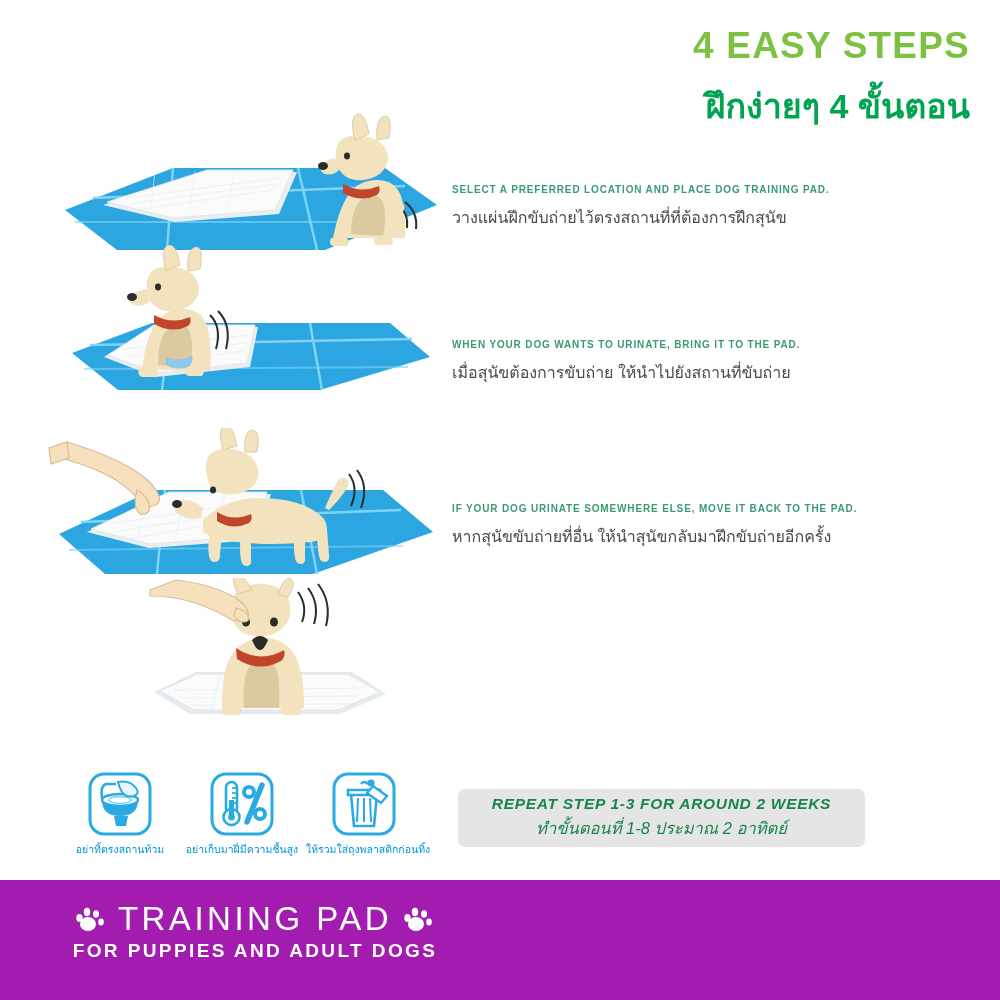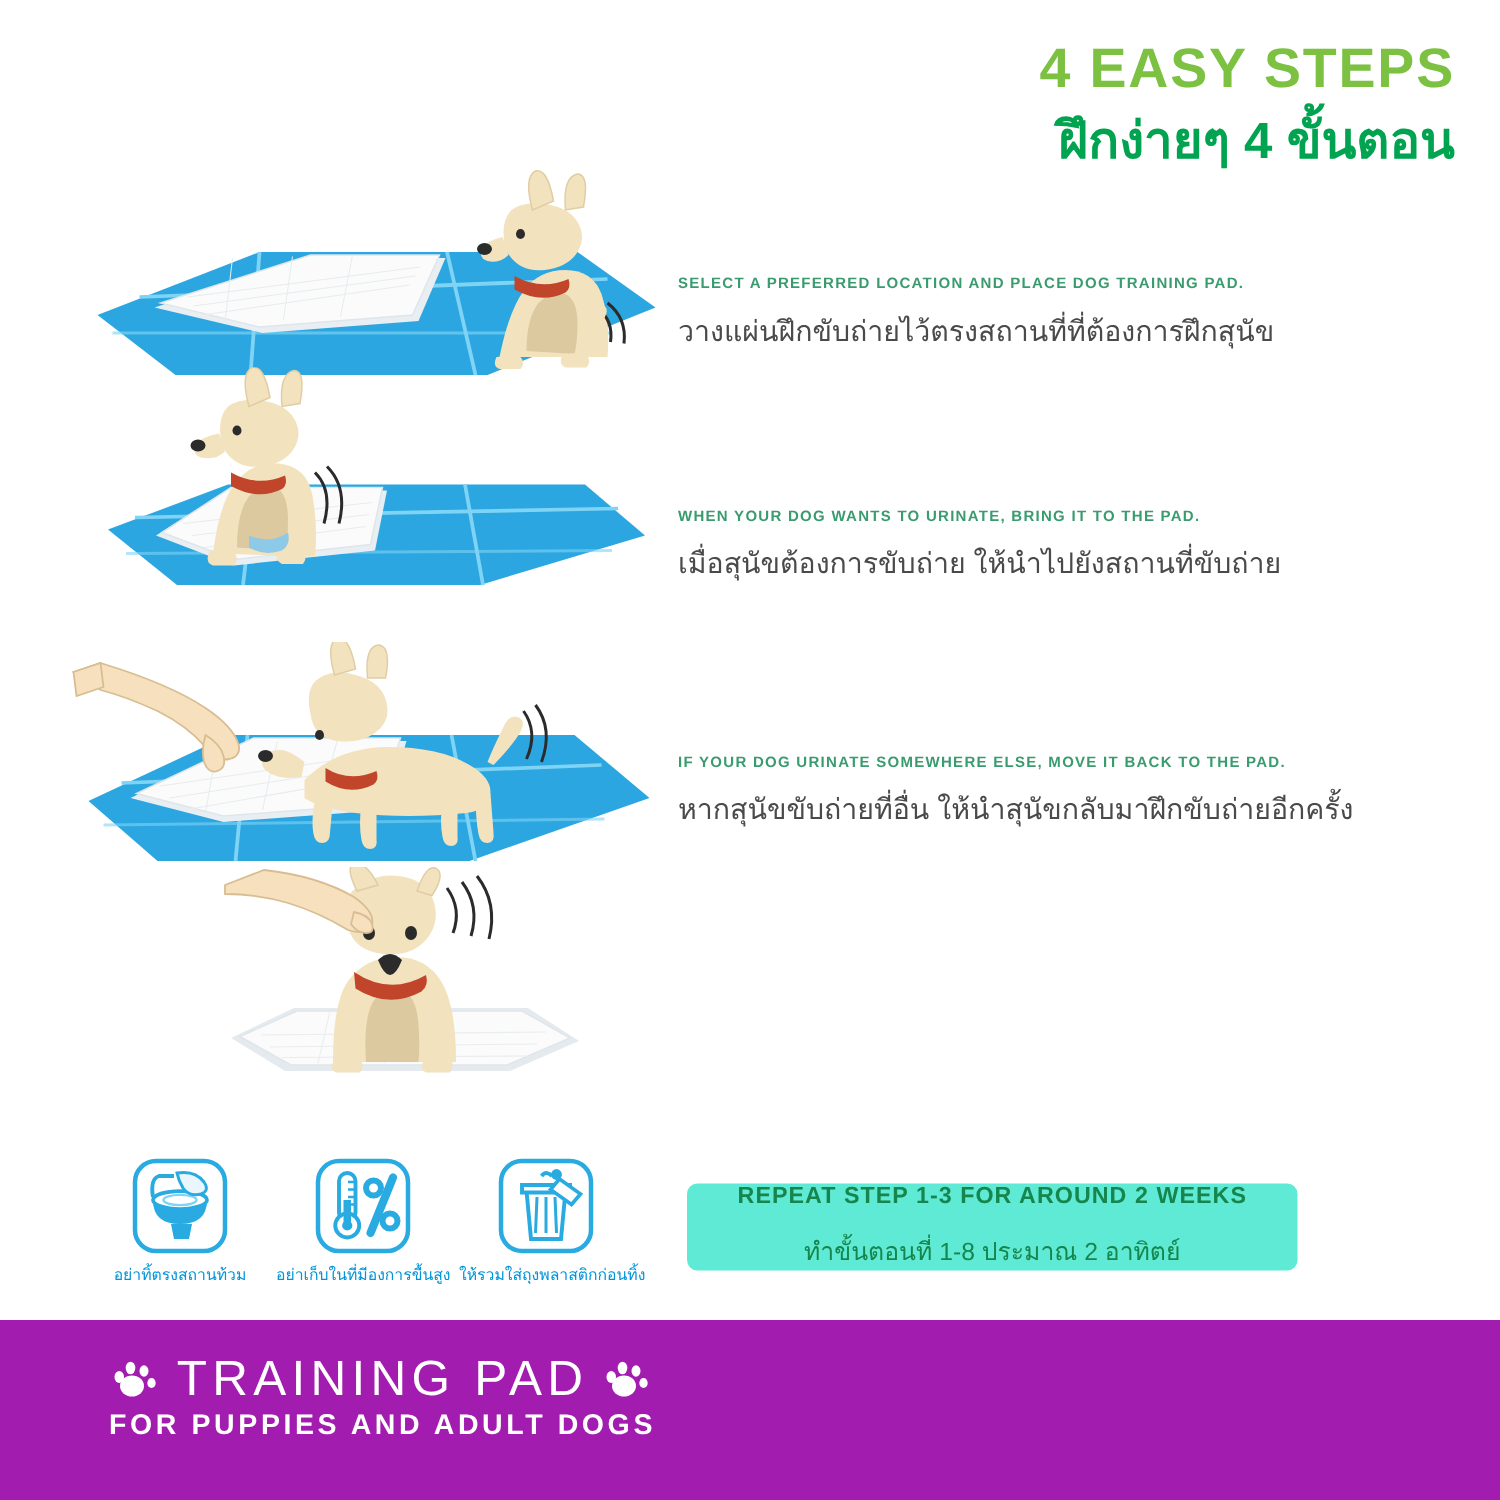--- a/index.html
+++ b/index.html
@@ -27,34 +27,34 @@
     font-weight: bold;
     letter-spacing: 1.2px;
     color: #7cc142;
     line-height: 1.06;
   }
   .header-th {
     font-size: 34px;
     font-weight: bold;
     color: #00a350;
     line-height: 1.25;
-    margin-top: 8px;
+    margin-top: 20px;
   }
 
   
   .step-text { position: absolute; left: 452px; width: 540px; }
   .step-en {
     font-size: 10px;
     font-weight: bold;
     letter-spacing: 0.85px;
     color: #3a9b6f;
     white-space: nowrap;
   }
   .step-th {
-    font-size: 19px;
+    font-size: 16px;
     color: #4a4a4a;
     margin-top: 10px;
     white-space: nowrap;
   }
   #step-text-1 { top: 184px; }
   #step-text-2 { top: 339px; }
   #step-text-3 { top: 503px; }
   #step-text-4 { top: 657px; }
 
   
@@ -79,26 +79,27 @@
     font-size: 10.5px;
     color: #0095d9;
     white-space: nowrap;
   }
 
   
   .repeat-box {
     position: absolute;
     left: 458px; top: 789px;
     width: 407px; height: 58px;
-    background: #5eead4;
+    background: #e5e5e5;
     border-radius: 7px;
     display: flex;
     flex-direction: column;
     align-items: center;
-    justify-content: space-between;
+    justify-content: center;
+    font-style: italic;
   }
   .repeat-en {
     font-size: 15.5px;
     font-weight: bold;
     letter-spacing: 0.7px;
     color: #17864e;
   }
   .repeat-th {
     font-size: 16.5px;
     color: #17864e;
@@ -346,21 +347,21 @@
         <g stroke="#29abe2" stroke-width="1.7">
           <path d="M22 16 h5"></path>
             <path d="M22 21 h5"></path>
             <path d="M22 26 h5"></path>
             <path d="M22 31 h5"></path>
         </g>
         <circle cx="39" cy="20" r="5" fill="none" stroke="#29abe2" stroke-width="4"></circle>
         <circle cx="50" cy="42" r="5" fill="none" stroke="#29abe2" stroke-width="4"></circle>
         <path d="M52 13 L37 50" stroke="#29abe2" stroke-width="5.5" stroke-linecap="round"></path>
       </svg>
-      <div class="warn-label">อย่าเก็บในที่มีองการขื้นสูง</div>
+      <div class="warn-label">อย่าเก็บมาฝี่มีความชื้นสูง</div>
     </div>
 
     <div class="warn-item">
       <svg class="warn-box" width="64" height="64" viewBox="0 0 64 64">
         <rect x="2" y="2" width="60" height="60" rx="14" fill="none" stroke="#29abe2" stroke-width="3"></rect>
         <path d="M19 22 L45 22 L42 54 L22 54 Z" fill="#ffffff" stroke="#29abe2" stroke-width="2.6"></path>
         <g stroke="#29abe2" stroke-width="2">
           <path d="M26 26 L25 50"></path>
             <path d="M32 26 L32 50"></path>
             <path d="M38 26 L39 50"></path>

